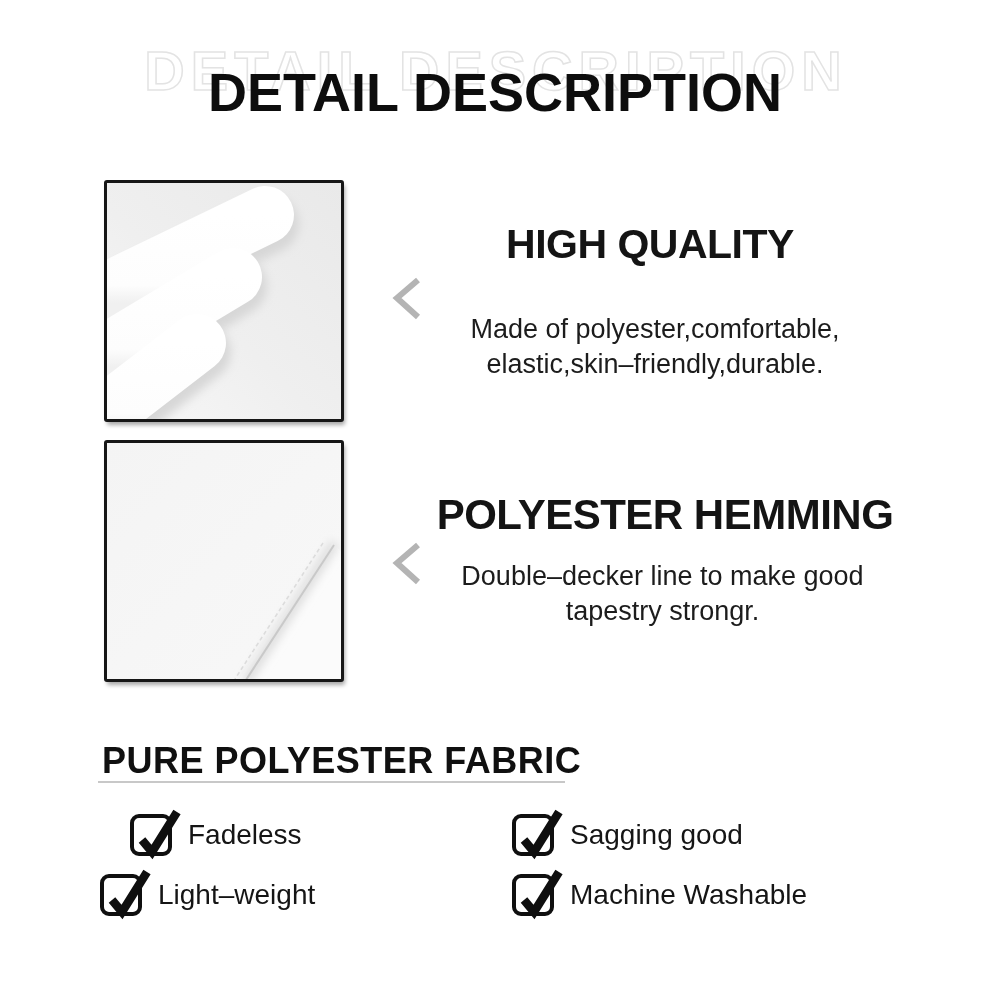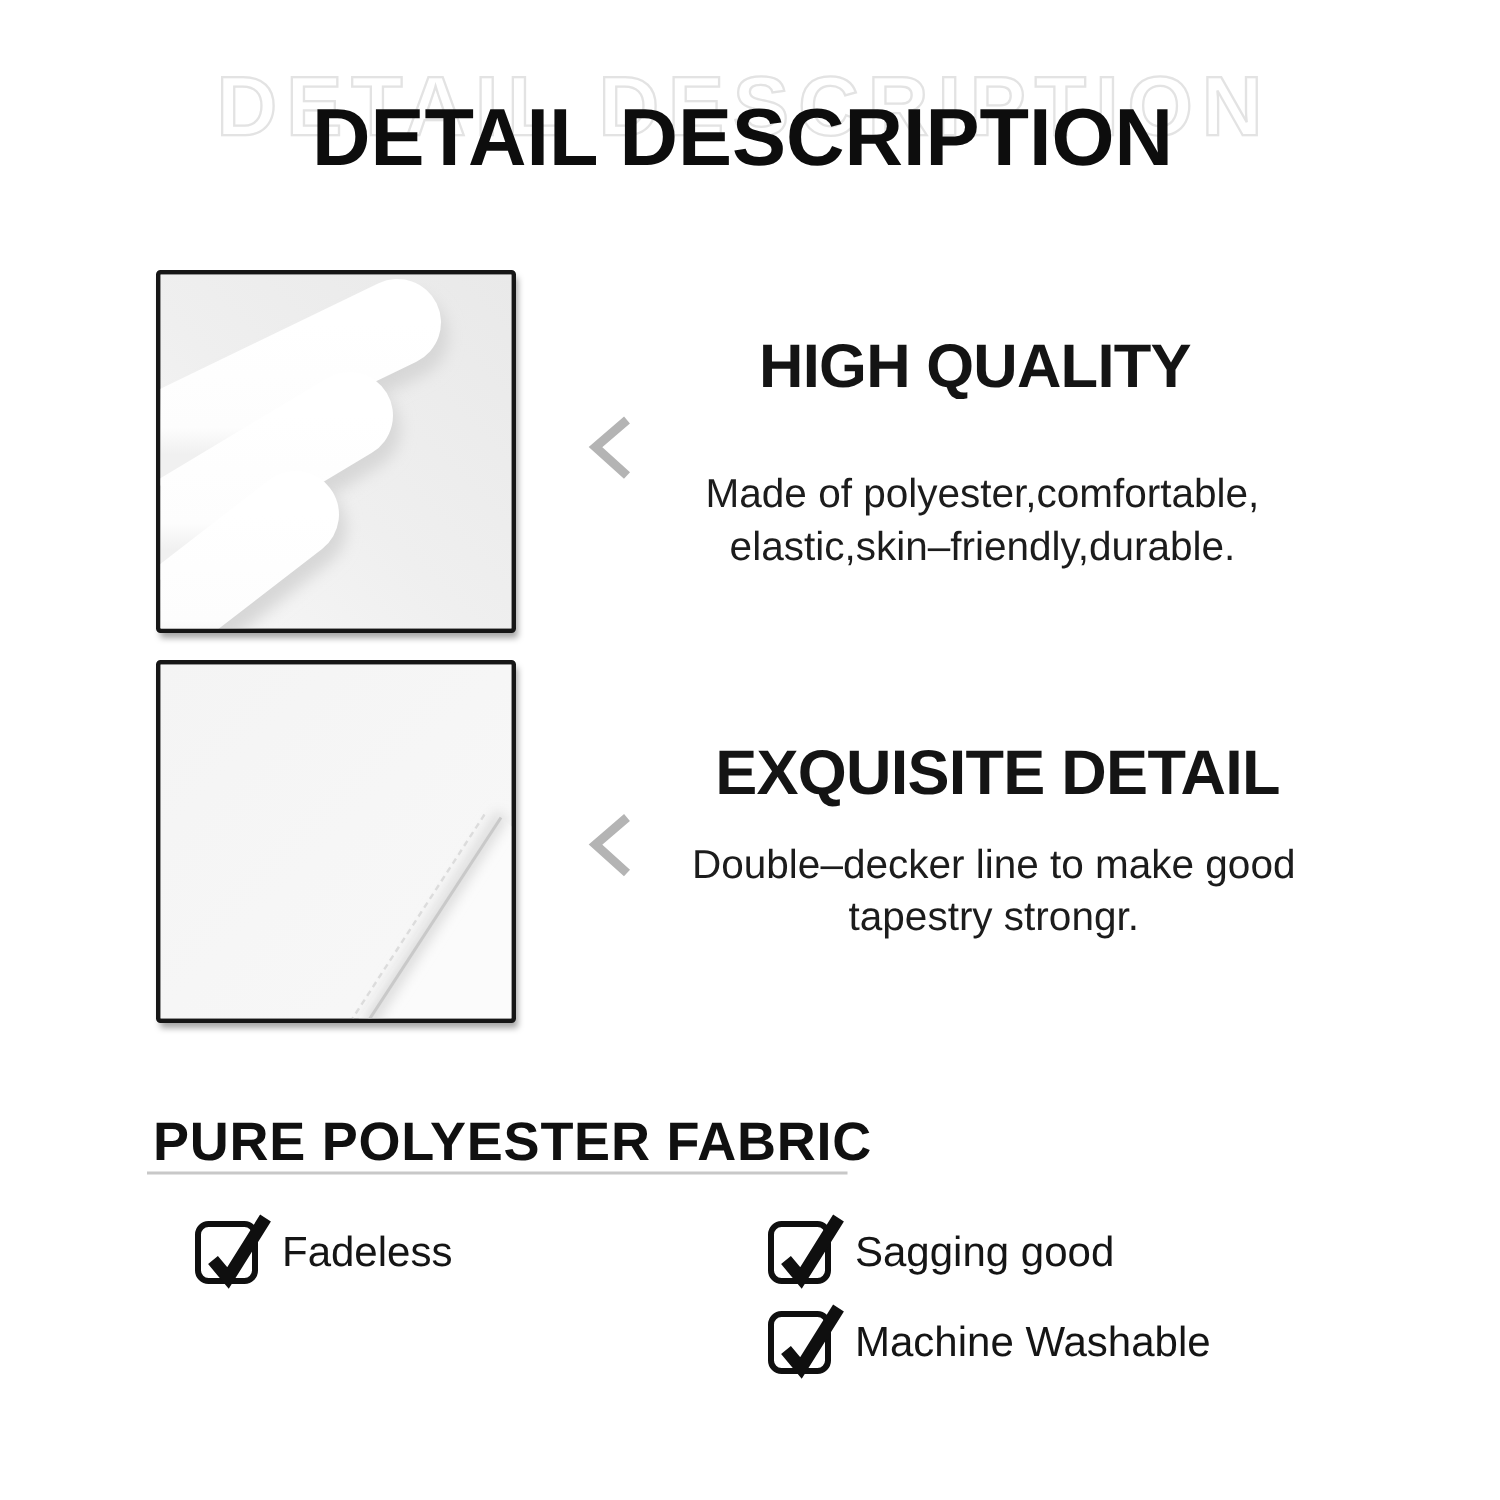--- a/index.html
+++ b/index.html
@@ -155,21 +155,21 @@
 
       <line x1="227" y1="102" x2="137" y2="240" stroke="#c9c9c9" stroke-width="2"></line>
 
       <line x1="216" y1="100" x2="128" y2="236" stroke="#dcdcdc" stroke-width="1.6" stroke-dasharray="4 3"></line>
     </svg>
   </div>
 
   <svg class="chevron" id="chevron-2" viewBox="0 0 36 46">
     <polyline points="28,4 7,22 28,41" fill="none" stroke="#b4b4b4" stroke-width="6" stroke-linejoin="miter"></polyline>
   </svg>
-  <div class="sec-heading" id="sec2-heading">EXQUISITE DETAIL</div>
+  <div class="sec-heading" id="sec2-heading">POLYESTER HEMMING</div>
   <div class="sec-body" id="sec2-body">
     <div>Double–decker line to make good</div>
     <div>tapestry strongr.</div>
   </div>
 
   <div class="features-heading">PURE POLYESTER FABRIC</div>
   <div class="features-underline"></div>
 
   <div class="check-item" id="check-item-0">
     <span class="checkbox">
@@ -182,20 +182,28 @@
 
   <div class="check-item" id="check-item-1">
     <span class="checkbox">
       <svg width="50" height="58" viewBox="0 0 50 58">
         <path d="M10 36 L20 48 L45 8" fill="none" stroke="#0f0f0f" stroke-width="8.5" stroke-linejoin="miter"></path>
       </svg>
     </span>
     <span class="check-label">Sagging good</span>
   </div>
 
+  <div class="check-item" id="check-item-2">
+    <span class="checkbox">
+      <svg width="50" height="58" viewBox="0 0 50 58">
+        <path d="M10 36 L20 48 L45 8" fill="none" stroke="#0f0f0f" stroke-width="8.5" stroke-linejoin="miter"></path>
+      </svg>
+    </span>
+    <span class="check-label">Light–weight</span>
+  </div>
 
   <div class="check-item" id="check-item-3">
     <span class="checkbox">
       <svg width="50" height="58" viewBox="0 0 50 58">
         <path d="M10 36 L20 48 L45 8" fill="none" stroke="#0f0f0f" stroke-width="8.5" stroke-linejoin="miter"></path>
       </svg>
     </span>
     <span class="check-label">Machine Washable</span>
   </div>
 

